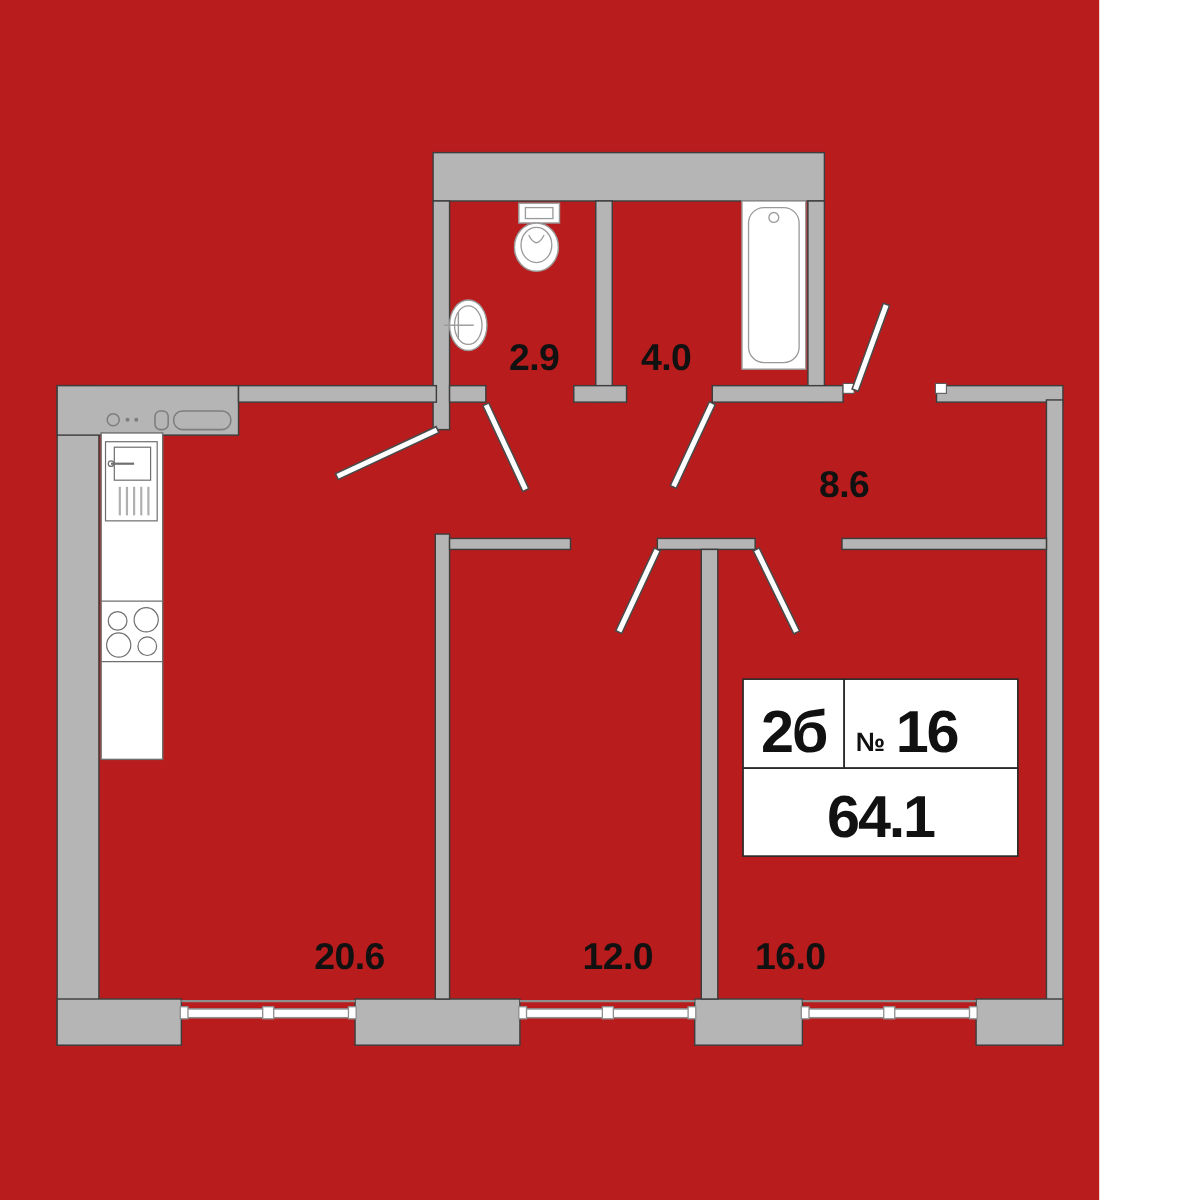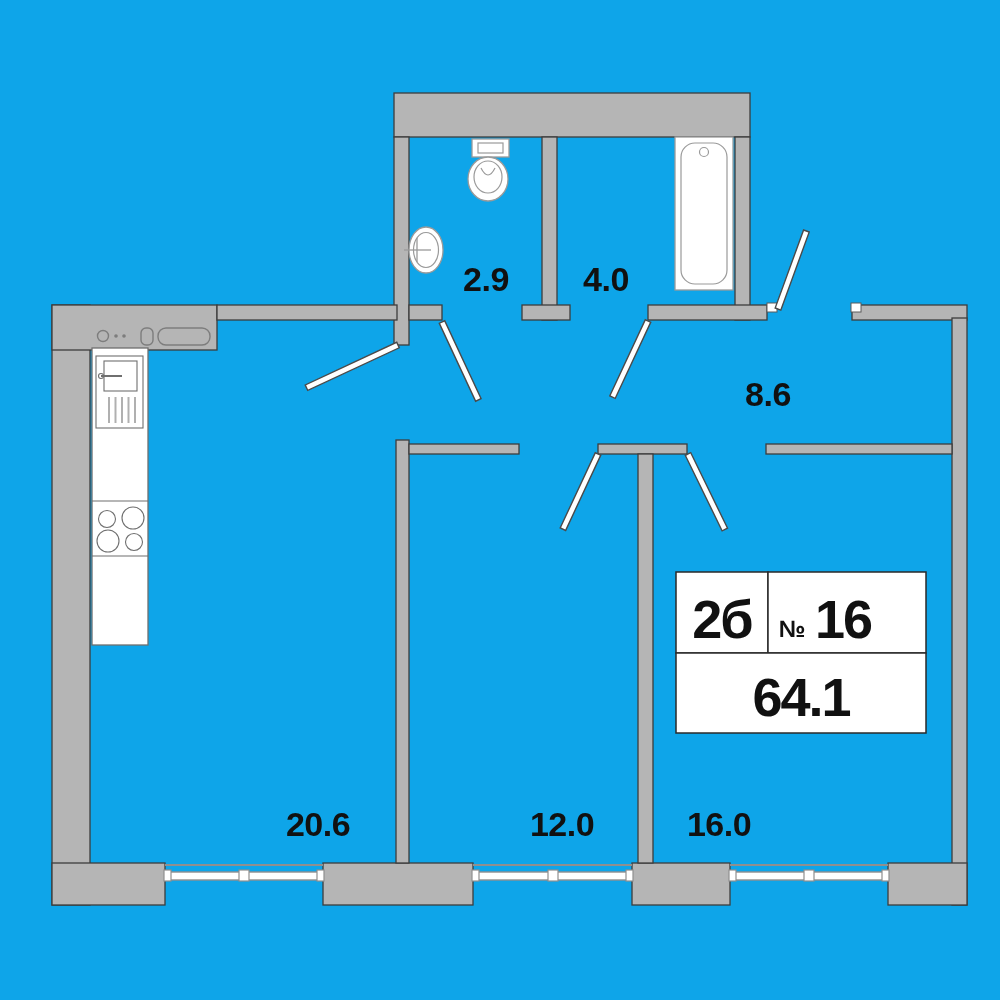--- a/index.html
+++ b/index.html
@@ -1,16 +1,16 @@
 <!DOCTYPE html>
 <html><head>
 <meta charset="utf-8">
 <style>
   html,body{margin:0;padding:0;background:#ffffff;}
-  .stage{width:1000px;height:1000px;position:relative;background:#0ea5e9;overflow:hidden;}
+  .stage{width:916px;height:1000px;position:relative;background:#b91c1c;overflow:hidden;}
   svg{display:block;width:100%;height:100%;}
   .wall{fill:#b5b5b5;stroke:#3d3d3d;stroke-width:1.3;}
   .stop{fill:#ffffff;stroke:#5a5a5a;stroke-width:1;}
   .win{stroke:#8f8f8f;}
   .fix{stroke:#9a9a9a;fill:#ffffff;stroke-width:1.3;}
   .fixn{stroke:#9a9a9a;fill:none;stroke-width:1.2;}
   .kfix{stroke:#6f6f6f;fill:#ffffff;stroke-width:1.3;}
   .kfixn{stroke:#6f6f6f;fill:none;stroke-width:1.1;}
   .vent{stroke:#7d7d7d;fill:none;stroke-width:1.4;}
   .door{fill:#ffffff;stroke:#4a4a4a;stroke-width:1.4;}

